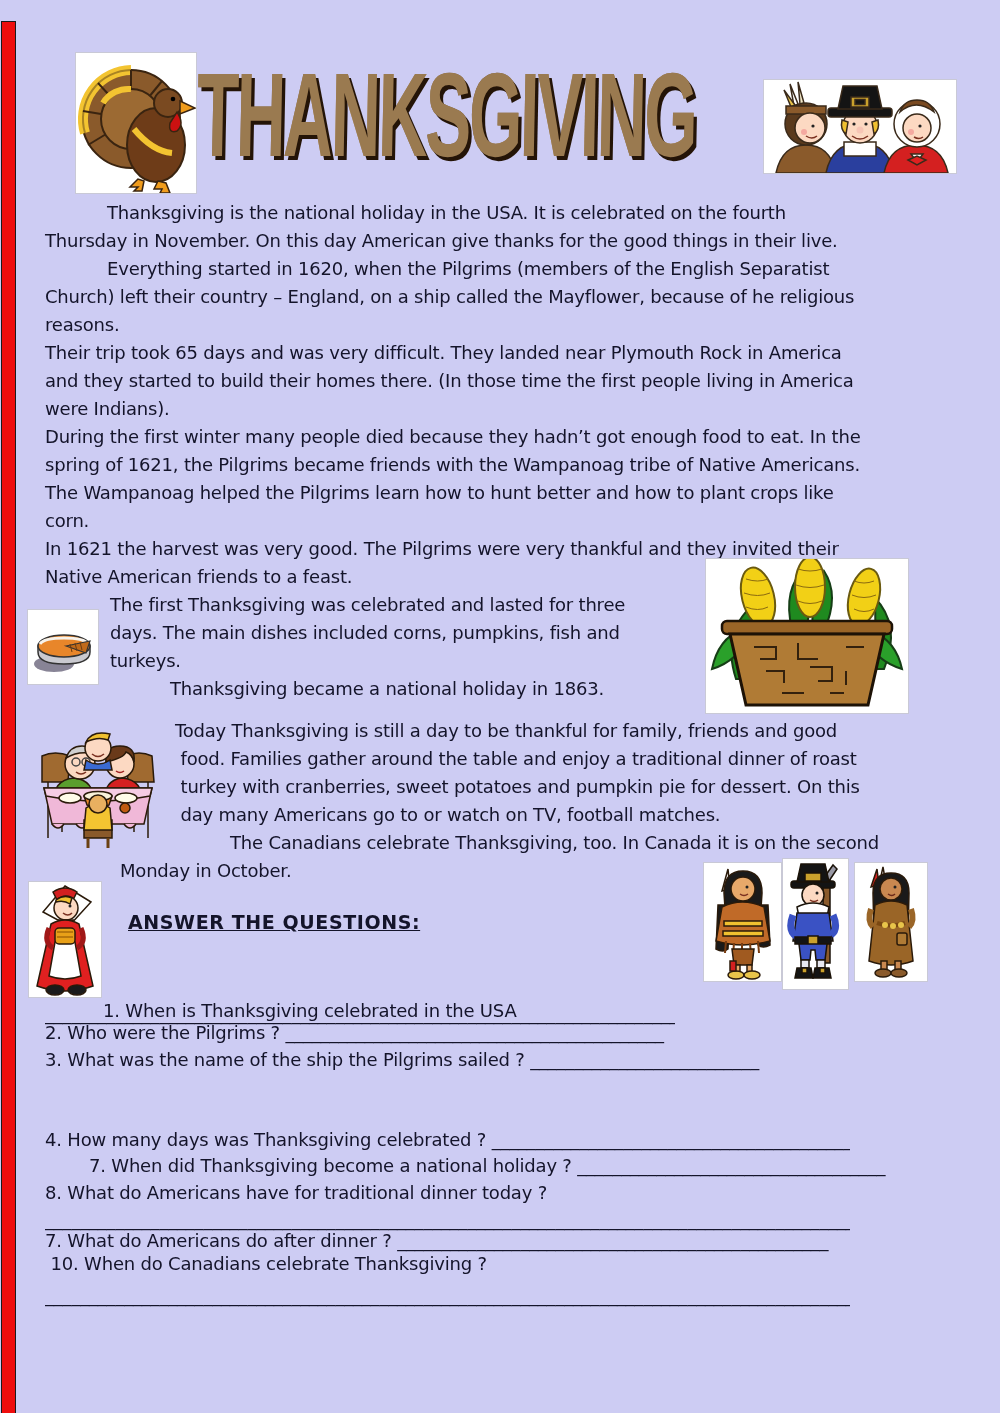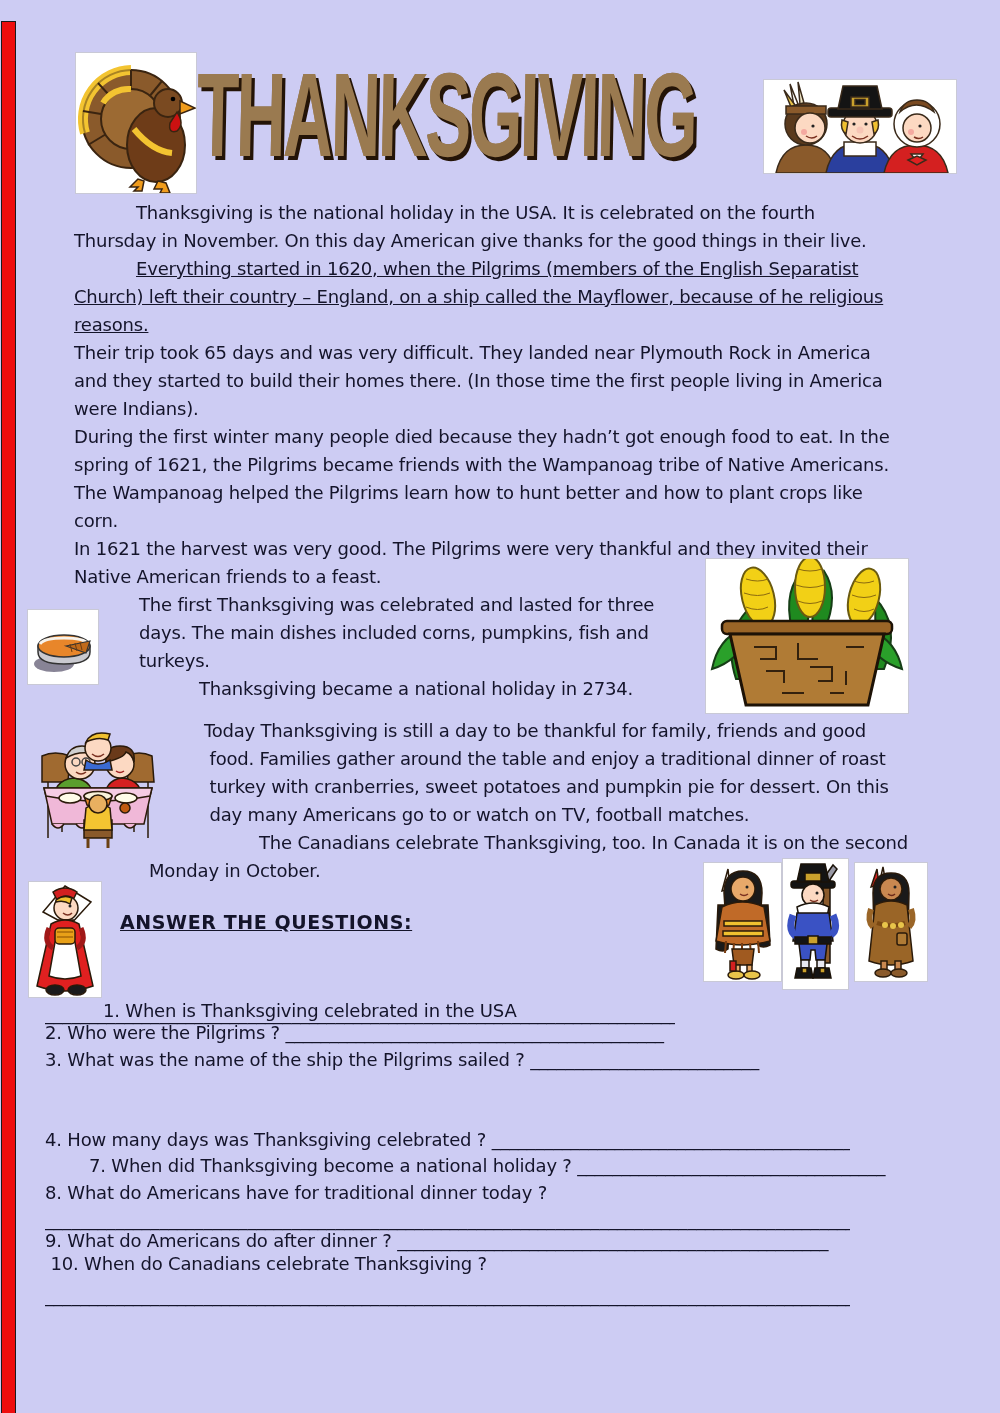--- a/index.html
+++ b/index.html
@@ -13,21 +13,20 @@
   }
   .abs{position:absolute;}
   .stripe{
     left:1px;top:21px;width:13px;height:1392px;
     background:#ee0d0d;border:1px solid #1b1b1b;
   }
   .whitebox{background:#ffffff;border:1px solid #c9c9d6;}
   .para{
     font-size:18px;line-height:28px;white-space:pre;
     letter-spacing:-0.2px;
-    margin-left:29px;
   }
   .indent{text-indent:62px;}
   .title-wrap{left:198px;top:55px;width:570px;height:115px;}
   .title-text{
     display:inline-block;
     font-family:"Liberation Sans", sans-serif;
     font-weight:bold;
     font-size:84px;
     line-height:84px;
     letter-spacing:-3px;
@@ -38,20 +37,21 @@
     background-clip:text;
     text-shadow:4px 3px 0 #241407;
     transform:scale(0.82,1.42) skewX(-2deg);
     transform-origin:top left;
     white-space:nowrap;
   }
   .heading{
     font-size:19px;font-weight:bold;letter-spacing:0.6px;
     text-decoration:underline;
     white-space:pre;
+    margin-left:8px;
   }
   .qline{
     font-size:18px;line-height:26px;white-space:pre;
     letter-spacing:-0.2px;
   }
   .blank{
     font-size:18px;line-height:26px;white-space:pre;
     overflow:hidden;letter-spacing:-0.2px;
   }
   svg{display:block;}
@@ -134,26 +134,26 @@
         <circle cx="147" cy="52" r="3" fill="#f4a9a0" stroke="none"></circle>
         <circle cx="156" cy="46" r="1.6" fill="#222" stroke="none"></circle>
         <path d="M150 57 q5 3 9 0" fill="none" stroke="#7a3020"></path>
         <polygon points="147,74 159,74 153,82" fill="#fff"></polygon>
         <path d="M144 80 l9 -4 l9 4 l-9 5 Z" fill="#e02020"></path>
       </g>
     </svg>
   </div>
 
   <div class="abs para indent" style="left:45px;top:199px;width:920px;">Thanksgiving is the national holiday in the USA. It is celebrated on the fourth<br>Thursday in November. On this day American give thanks for the good things in their live.</div>
-  <div class="abs para indent" style="left:45px;top:255px;width:920px;text-decoration:underline;">Everything started in 1620, when the Pilgrims (members of the English Separatist<br>Church) left their country – England, on a ship called the Mayflower, because of he religious<br>reasons.</div>
+  <div class="abs para indent" style="left:45px;top:255px;width:920px;">Everything started in 1620, when the Pilgrims (members of the English Separatist<br>Church) left their country – England, on a ship called the Mayflower, because of he religious<br>reasons.</div>
   <div class="abs para" style="left:45px;top:339px;width:920px;">Their trip took 65 days and was very difficult. They landed near Plymouth Rock in America<br>and they started to build their homes there. (In those time the first people living in America<br>were Indians).</div>
   <div class="abs para" style="left:45px;top:423px;width:920px;">During the first winter many people died because they hadn’t got enough food to eat. In the<br>spring of 1621, the Pilgrims became friends with the Wampanoag tribe of Native Americans.<br>The Wampanoag helped the Pilgrims learn how to hunt better and how to plant crops like<br>corn.</div>
   <div class="abs para" style="left:45px;top:535px;width:920px;">In 1621 the harvest was very good. The Pilgrims were very thankful and they invited their<br>Native American friends to a feast.</div>
   <div class="abs para" style="left:110px;top:591px;width:620px;">The first Thanksgiving was celebrated and lasted for three<br>days. The main dishes included corns, pumpkins, fish and<br>turkeys.</div>
-  <div class="abs para" style="left:170px;top:675px;width:620px;">Thanksgiving became a national holiday in 2734.</div>
+  <div class="abs para" style="left:170px;top:675px;width:620px;">Thanksgiving became a national holiday in 1863.</div>
   <div class="abs para" style="left:175px;top:717px;width:790px;">Today Thanksgiving is still a day to be thankful for family, friends and good<br> food. Families gather around the table and enjoy a traditional dinner of roast<br> turkey with cranberries, sweet potatoes and pumpkin pie for dessert. On this<br> day many Americans go to or watch on TV, football matches.</div>
   <div class="abs para" style="left:120px;top:829px;width:820px;text-indent:110px;">The Canadians celebrate Thanksgiving, too. In Canada it is on the second<br>Monday in October.</div>
 
   <div class="abs whitebox" style="left:27px;top:609px;width:70px;height:74px;">
     <svg viewBox="0 0 70 74" width="70" height="74">
       <ellipse cx="26" cy="54" rx="20" ry="8" fill="#55506a" opacity="0.7"></ellipse>
       <path d="M10 42 q0 12 26 12 q26 0 26 -12 l0 -6 l-52 0 Z" fill="#c9c9cf" stroke="#333" stroke-width="1.5"></path>
       <ellipse cx="36" cy="36" rx="26" ry="11" fill="#e8862a" stroke="#333" stroke-width="1.5"></ellipse>
       <path d="M12 34 q4 -6 24 -6 q20 0 24 6" fill="none" stroke="#f7f2ea" stroke-width="3"></path>
       <polygon points="38,36 62,31 58,43" fill="#c06a1a" stroke="#333" stroke-width="1.2"></polygon>
@@ -271,21 +271,21 @@
 
   <div class="abs qline" style="left:103px;top:966px;margin-top:32px;">1. When is Thanksgiving celebrated in the USA</div>
   <div class="abs blank" style="left:45px;top:1001px;width:630px;">___________________________________________________________________________</div>
 
   <div class="abs qline" style="left:45px;top:1020px;width:805px;overflow:hidden;">2. Who were the Pilgrims ? ___________________________________________</div>
   <div class="abs qline" style="left:45px;top:1047px;width:805px;overflow:hidden;">3. What was the name of the ship the Pilgrims sailed ? __________________________</div>
   <div class="abs qline" style="left:45px;top:1127px;width:805px;overflow:hidden;">4. How many days was Thanksgiving celebrated ? _________________________________________</div>
   <div class="abs qline" style="left:45px;top:1153px;width:805px;overflow:hidden;margin-left:44px;">7. When did Thanksgiving become a national holiday ? ___________________________________</div>
   <div class="abs qline" style="left:45px;top:1180px;width:805px;overflow:hidden;">8. What do Americans have for traditional dinner today ?</div>
   <div class="abs blank" style="left:45px;top:1207px;width:805px;">_______________________________________________________________________________________________</div>
-  <div class="abs qline" style="left:45px;top:1228px;width:805px;overflow:hidden;">9. What do Americans do after dinner ? _________________________________________________</div>
+  <div class="abs qline" style="left:45px;top:1228px;width:805px;overflow:hidden;">7. What do Americans do after dinner ? _________________________________________________</div>
   <div class="abs qline" style="left:45px;top:1251px;width:805px;overflow:hidden;"> 10. When do Canadians celebrate Thanksgiving ?</div>
   <div class="abs blank" style="left:45px;top:1283px;width:805px;">_______________________________________________________________________________________________</div>
 
   <div class="abs whitebox" style="left:703px;top:862px;width:77px;height:118px;">
     <svg viewBox="0 0 77 118" width="77" height="118">
       <g stroke="#2a1a0a" stroke-width="1.5">
         <polygon points="24,6 18,28 26,26" fill="#fff"></polygon>
         <path d="M20 30 q0 -22 19 -22 q19 0 19 22 l-2 30 h-34 Z" fill="#1a1a1a"></path>
         <circle cx="39" cy="26" r="12" fill="#e8a96a"></circle>
         <circle cx="43" cy="24" r="1.5" fill="#222" stroke="none"></circle>

